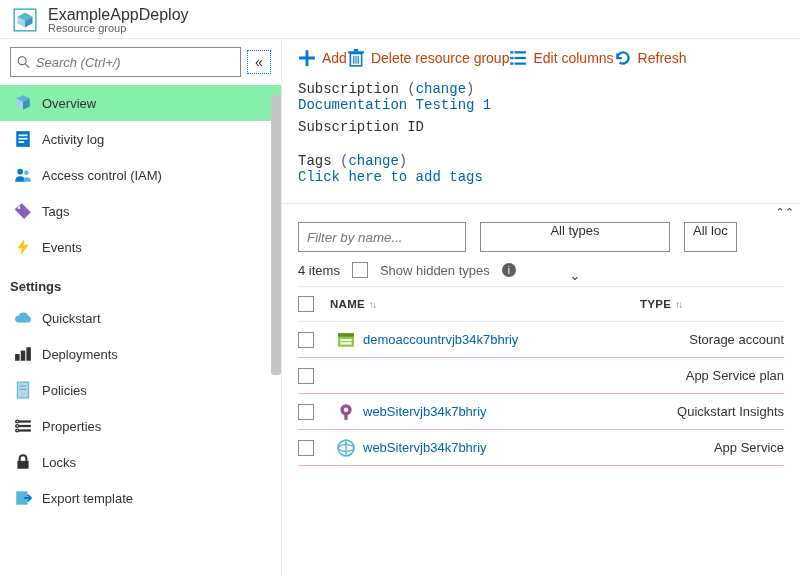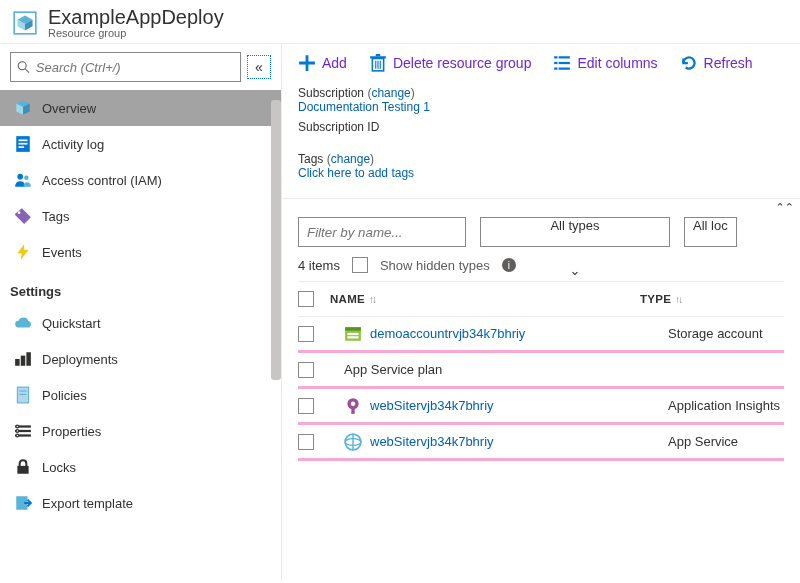--- a/index.html
+++ b/index.html
@@ -1,57 +1,57 @@
 <!DOCTYPE html>
 <html><head>
 <meta charset="utf-8">
 <style>
   * { box-sizing: border-box; margin: 0; padding: 0; }
   body { font-family: "Segoe UI", Arial, sans-serif; font-size: 13px; color: #323130; background: #fff; width: 800px; height: 583px; overflow: hidden; position: relative; }
   .header { display: flex; align-items: center; padding: 6px 12px 4px 12px; gap: 10px; border-bottom: 1px solid #edebe9; }
   .header-icon { width: 26px; height: 26px; display:flex; align-items:center; justify-content:center; }
-  .header-title { font-size: 20px; font-weight: 400; }
+  .header-title { font-size: 16px; font-weight: 400; }
   .header-sub { font-size: 11px; color: #605e5c; margin-top: -2px; }
   .body { display: flex; height: calc(100% - 46px); }
   .sidebar { width: 282px; border-right: 1px solid #edebe9; position: relative; display:flex; flex-direction:column; }
   .search-wrap { padding: 8px 10px; display:flex; align-items:center; gap:6px;}
   .search { flex:1; height: 30px; border: 1px solid #8a8886; background:#fff; display:flex; align-items:center; padding:0 6px; gap:6px; }
   .search input { border:none; outline:none; font-style: italic; font-size:13px; color:#605e5c; width:100%; background:transparent; }
   .collapse-btn { width:24px; height:24px; border:1px dotted #0078d4; display:flex; align-items:center; justify-content:center; color:#323130; font-size:14px; cursor:pointer; }
   .nav { overflow-y:auto; }
   .nav-item { display:flex; align-items:center; gap:10px; height:36px; padding:0 14px; cursor:pointer; }
-  .nav-item.selected { background:#a3a3a3; }
+  .nav-item.selected { background:#86efac; }
   .nav-item .icon { width:18px; height:18px; display:flex; align-items:center; justify-content:center; }
   .nav-section { font-weight:600; padding:14px 14px 6px 10px; font-size:13px; }
   .scrollbar-thumb { position:absolute; right:0; top:56px; width:10px; height:280px; background:#c8c6c4; border-radius:3px; }
   .main { flex:1; padding: 0 0 0 0; overflow:hidden; position:relative;}
-  .toolbar { display:flex; align-items:center; gap:22px; padding:10px 12px 10px 16px; color:#6d28d9; font-size:14px; }
+  .toolbar { display:flex; align-items:center; padding:10px 12px 10px 16px; color:#c2410c; font-size:14px; }
   .toolbar .tbtn { display:flex; align-items:center; gap:6px; cursor:pointer; }
   .toolbar .tbtn svg { width:18px; height:18px; }
-  .info-block { padding: 4px 16px 10px 16px; font-size:12px; }
+  .info-block { padding: 4px 16px 10px 16px; font-size:14px;font-family:Liberation Mono, monospace; }
   .info-label { color:#323130; }
   .link { color:#0062b1; cursor:pointer; }
   .info-row2 { margin-top:18px; }
   .divider-top { border-top:1px solid #edebe9; margin-top:8px; position:relative;}
   .expand-caret { position:absolute; right:6px; top:2px; font-size:11px; color:#323130; cursor:pointer;}
   .filters { display:flex; gap:14px; padding:18px 16px 10px 16px; align-items:center; }
   .filterbox { height:30px; border:1px solid #8a8886; display:flex; align-items:center; padding:0 8px; font-size:13px; }
   .filterbox input { border:none; outline:none; font-style:italic; color:#605e5c; width:150px; background:transparent; }
   .select { justify-content:space-between; gap:30px; cursor:pointer; min-width:190px;flex-direction:column;}
   .select.small{min-width:50px;}
   .countrow { display:flex; align-items:center; gap:12px; padding:0 16px 8px 16px; font-size:13px; }
   .checkbox { width:16px; height:16px; border:1px solid #8a8886; display:inline-block; cursor:pointer; background:#fff;}
   .infoicon { width:14px; height:14px; border-radius:50%; background:#605e5c; color:#fff; font-size:10px; display:inline-flex;align-items:center;justify-content:center;}
   .table { padding:0 16px; font-size:13px; }
   .thead { display:flex; align-items:center; border-top:1px solid #edebe9; border-bottom:1px solid #edebe9; height:36px; gap:10px;}
   .th-check { width:22px; display:flex; align-items:center;}
   .th-name { flex:0 0 300px; font-weight:600; letter-spacing:0.3px; font-size:11.5px; display:flex; align-items:center; gap:4px;}
   .th-type { flex:1; font-weight:600; letter-spacing:0.3px; font-size:11.5px; display:flex; align-items:center; gap:4px;}
   .sort-arrows{font-size:10px; color:#8a8886; letter-spacing:-2px;}
-  .trow { display:flex; align-items:center; border-bottom:3px solid #f9a8d4; height:36px; gap:24px;}
+  .trow { display:flex; align-items:center; border-bottom:1px solid #f9a8d4; height:36px; gap:17px;text-align:right;}
   .td-check{ width:22px; display:flex; align-items:center;}
   .td-name { flex:0 0 300px; display:flex; align-items:center; gap:8px; color:#0062b1; cursor:pointer;}
   .td-type { flex:1; color:#323130;}
   .res-icon { width:18px; height:18px; display:flex; align-items:center; justify-content:center;}
   .grey{color:#605e5c;}
 </style>
 </head>
 <body>
 
 <div class="header">
@@ -322,21 +322,21 @@
         <div class="td-name">
           <span class="res-icon">
               <svg viewBox="0 0 16 16" width="18" height="18">
                 <circle cx="8" cy="6" r="5" fill="#9b4f96"></circle>
                 <rect x="6.5" y="10" width="3" height="5" fill="#9b4f96"></rect>
                 <circle cx="8" cy="6" r="2" fill="#fff"></circle>
               </svg>
             </span>
           <span>webSitervjb34k7bhriy</span>
         </div>
-        <div class="td-type">Application Insights</div>
+        <div class="td-type">Quickstart Insights</div>
       </div>
 
       <div class="trow">
         <div class="td-check">
             <span class="checkbox"></span>
           </div>
         <div class="td-name">
           <span class="res-icon">
               <svg viewBox="0 0 16 16" width="18" height="18">
                 <circle cx="8" cy="8" r="7" fill="none" stroke="#59b4d9" stroke-width="1.5"></circle>

